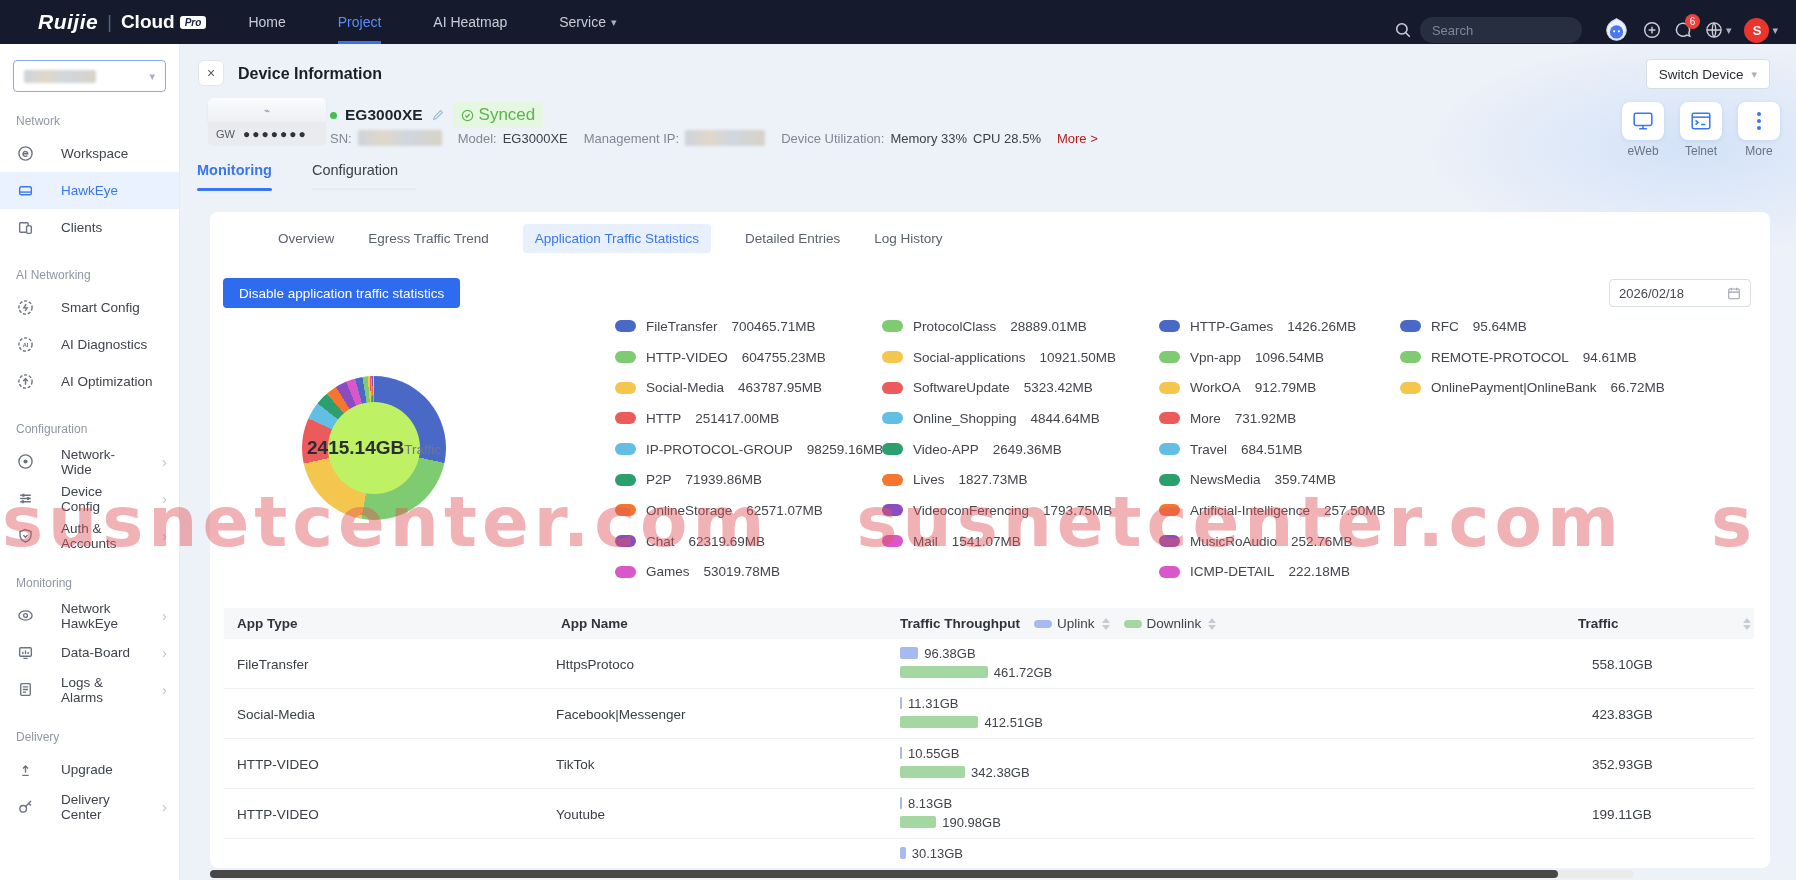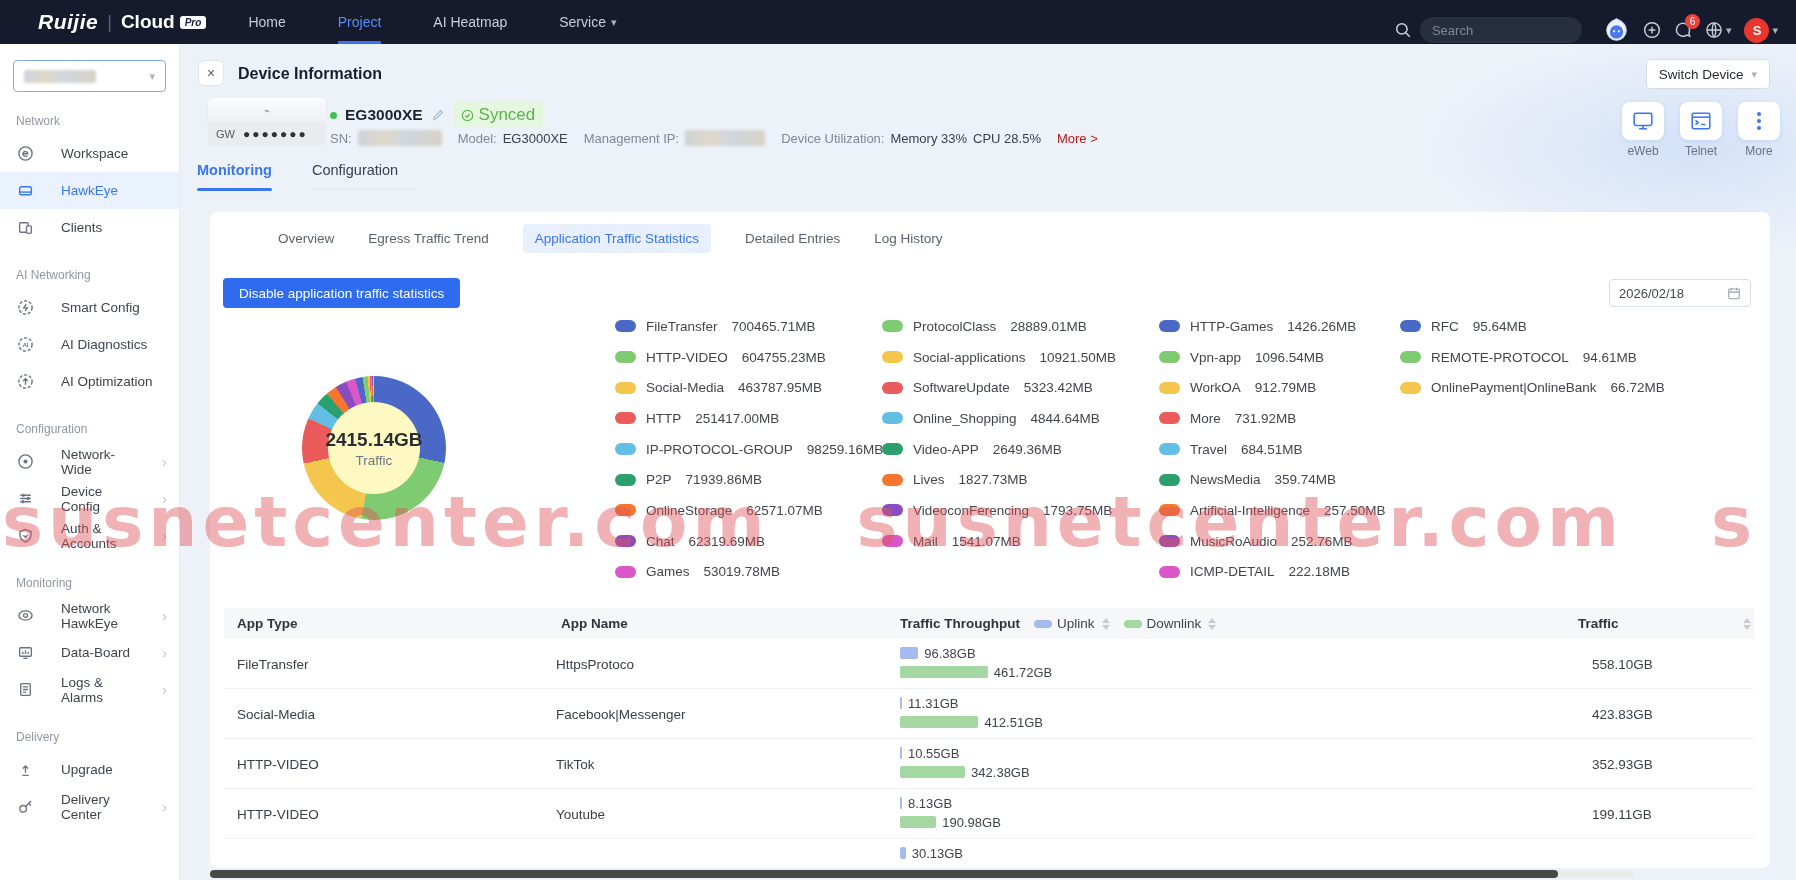--- a/index.html
+++ b/index.html
@@ -80,21 +80,21 @@
   .subtabs { display:flex; align-items:center; gap:34px; padding:12px 0 0 34px;margin-left:34px; }
   .subtab { font-size:13.5px; color:#5c626e; padding:7px 0; cursor:pointer; }
   .subtab.active { background:#e8f0fd; color:#3a76f0; border-radius:4px; padding:7px 12px; }
   .toolbar { position:absolute; left:13px; right:19px; top:66px; display:flex; justify-content:space-between; align-items:center; }
   .disable-btn { height:30px; background:#2f6bef; color:#fff; border:none; border-radius:4px; font-size:13.5px; padding:0 16px; font-family:inherit; cursor:pointer; }
   .date-box { width:142px; height:28px; border:1px solid #d9dde4; border-radius:4px; background:#fff; display:flex; align-items:center; justify-content:space-between; padding:0 9px; font-size:13px; color:#434750; cursor:pointer; }
   .cal-icon { width:14px; height:14px; color:#9aa0ab; }
 
   .donut-wrap { position:absolute; left:92px; top:164px; width:144px; height:144px; }
   .donut { width:144px; height:144px; border-radius:50%; }
-  .donut-hole { position:absolute; left:50%; top:50%; width:92px; height:92px; margin:-46px 0 0 -46px; background:#fef9c3; border-radius:50%; display:flex; flex-direction:column; align-items:center; justify-content:center; }
+  .donut-hole { position:absolute; left:50%; top:50%; width:92px; height:92px; margin:-46px 0 0 -46px; background:#bef264; border-radius:50%; display:flex; flex-direction:row; align-items:center; justify-content:center; }
   .donut-value { font-size:19px; font-weight:bold; color:#2a2d34; }
   .donut-label { font-size:13.5px; color:#707683; margin-top:2px; }
 
   .legend-col { position:absolute; top:99px; }
   .legend-row { height:30.7px; display:flex; align-items:center; }
   .lg-swatch { width:21px; height:12px; border-radius:6px; flex:none; }
   .lg-name { font-size:13.5px; color:#42454c; margin-left:10px; white-space:nowrap; }
   .lg-val { font-size:13.5px; color:#42454c; margin-left:14px; white-space:nowrap; }
 
   .app-table { position:absolute; left:0; top:396px; width:100%; }

